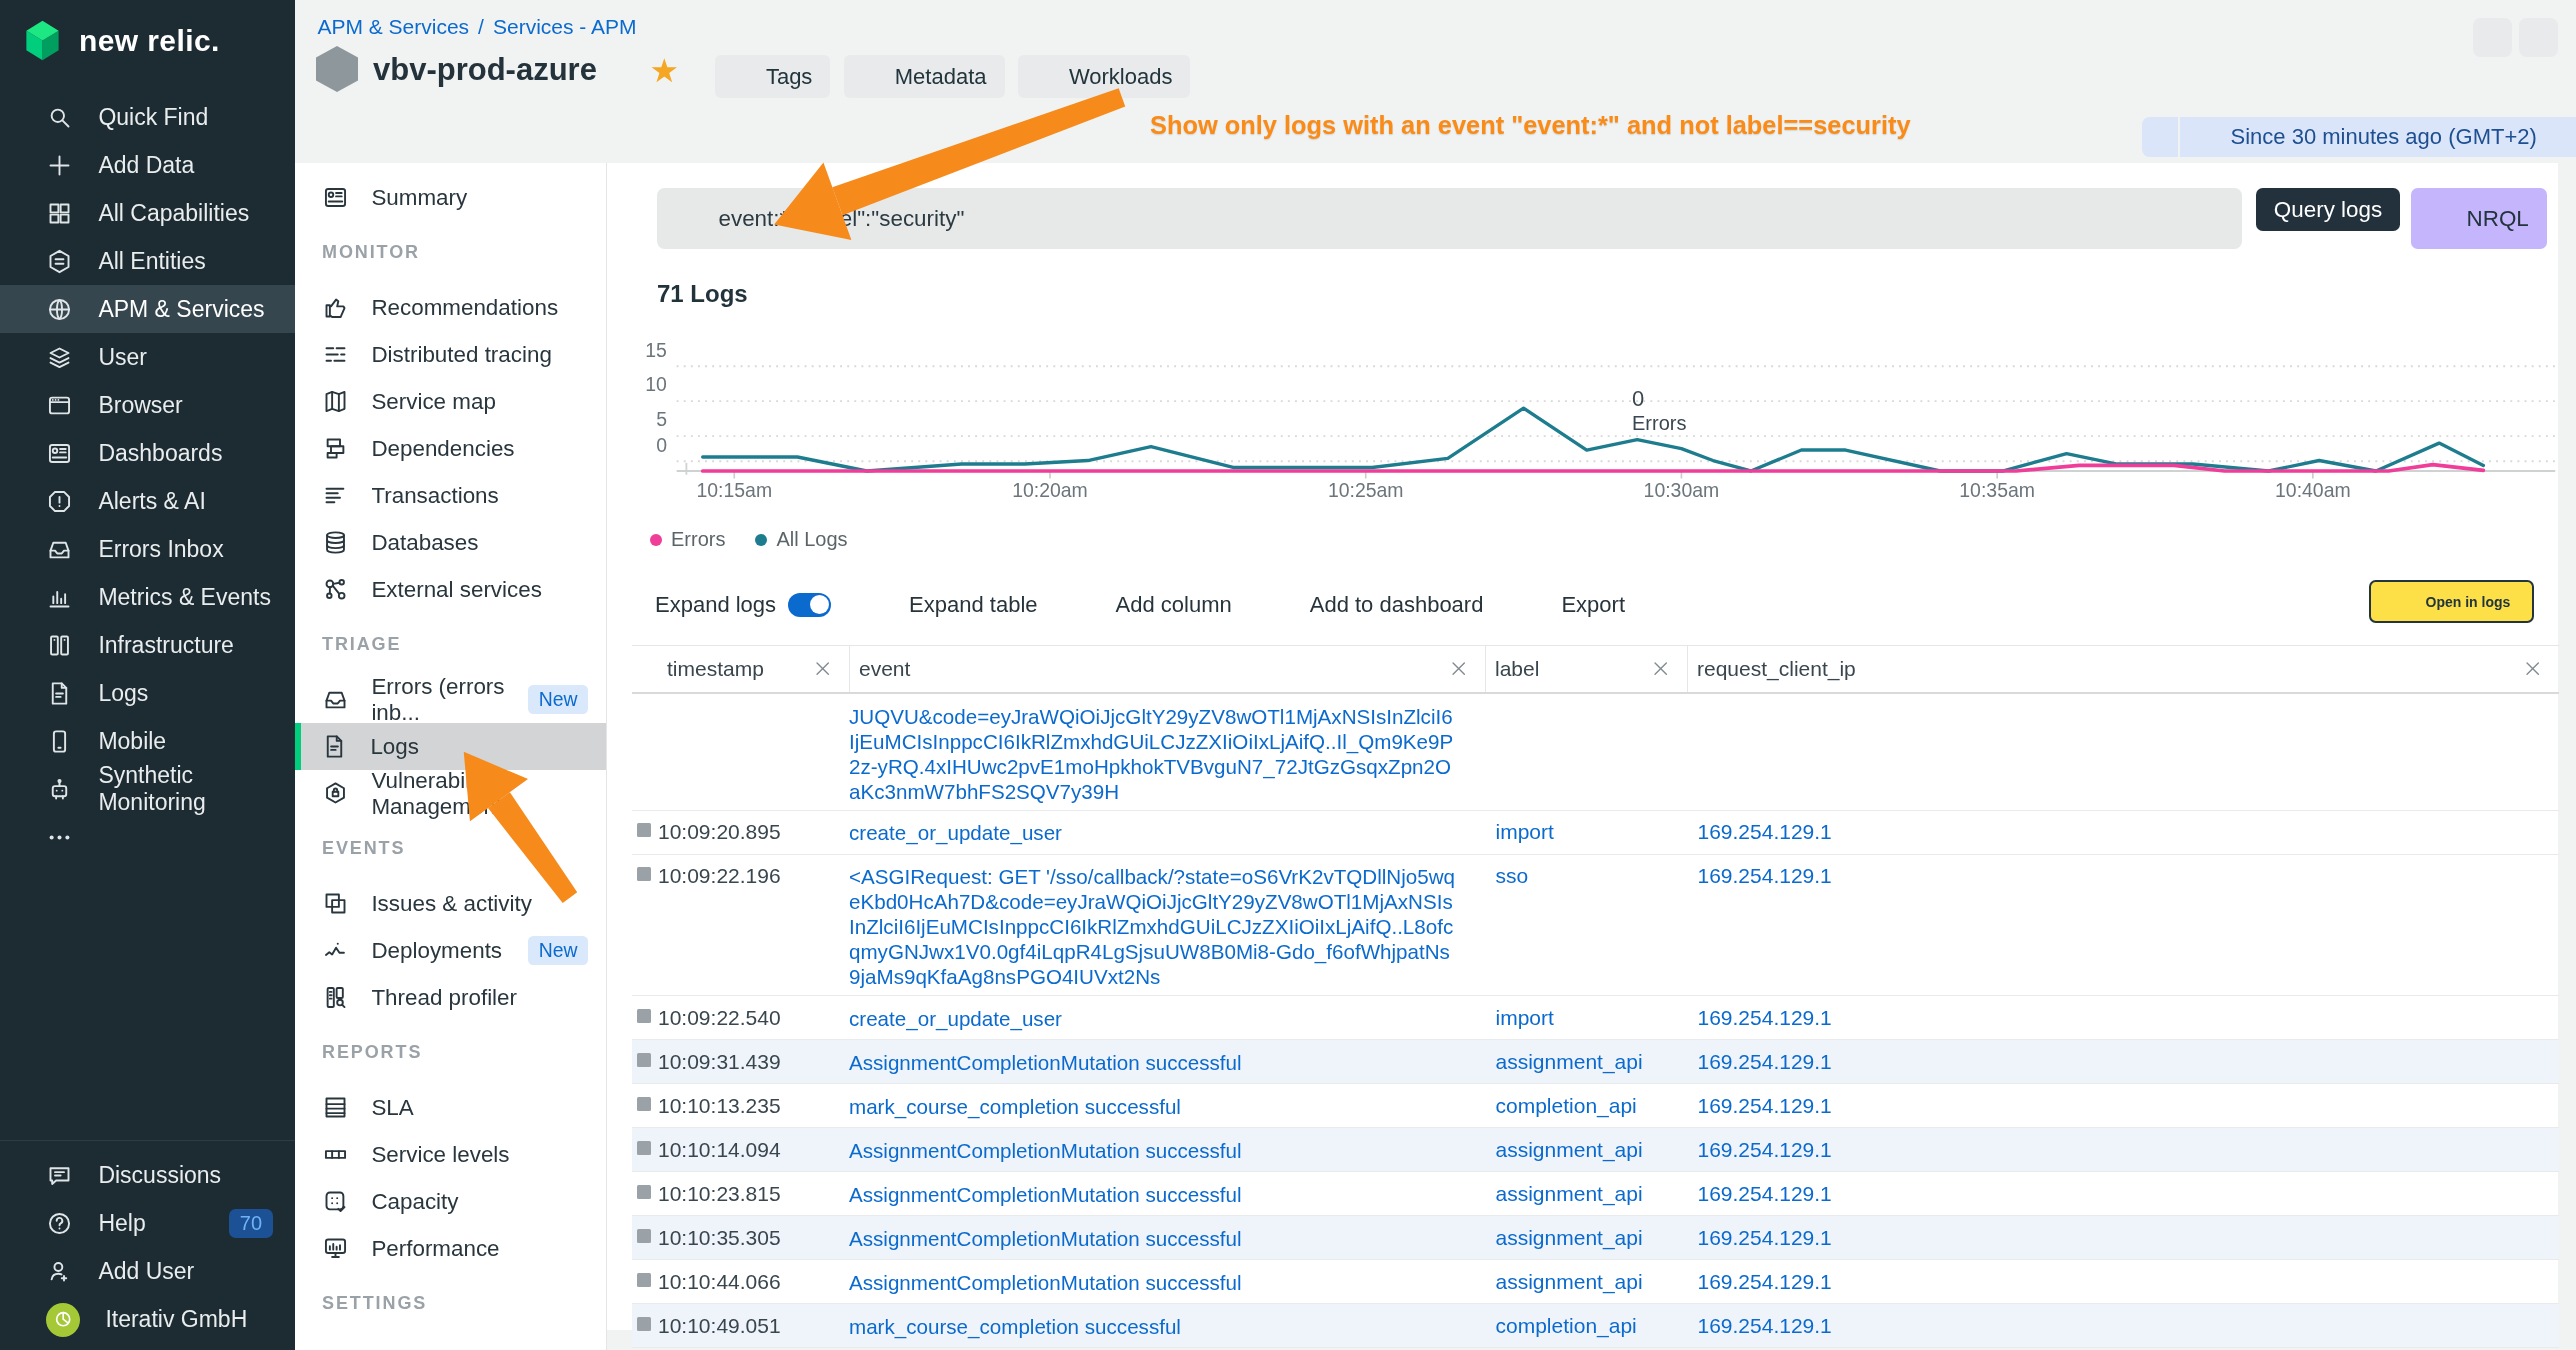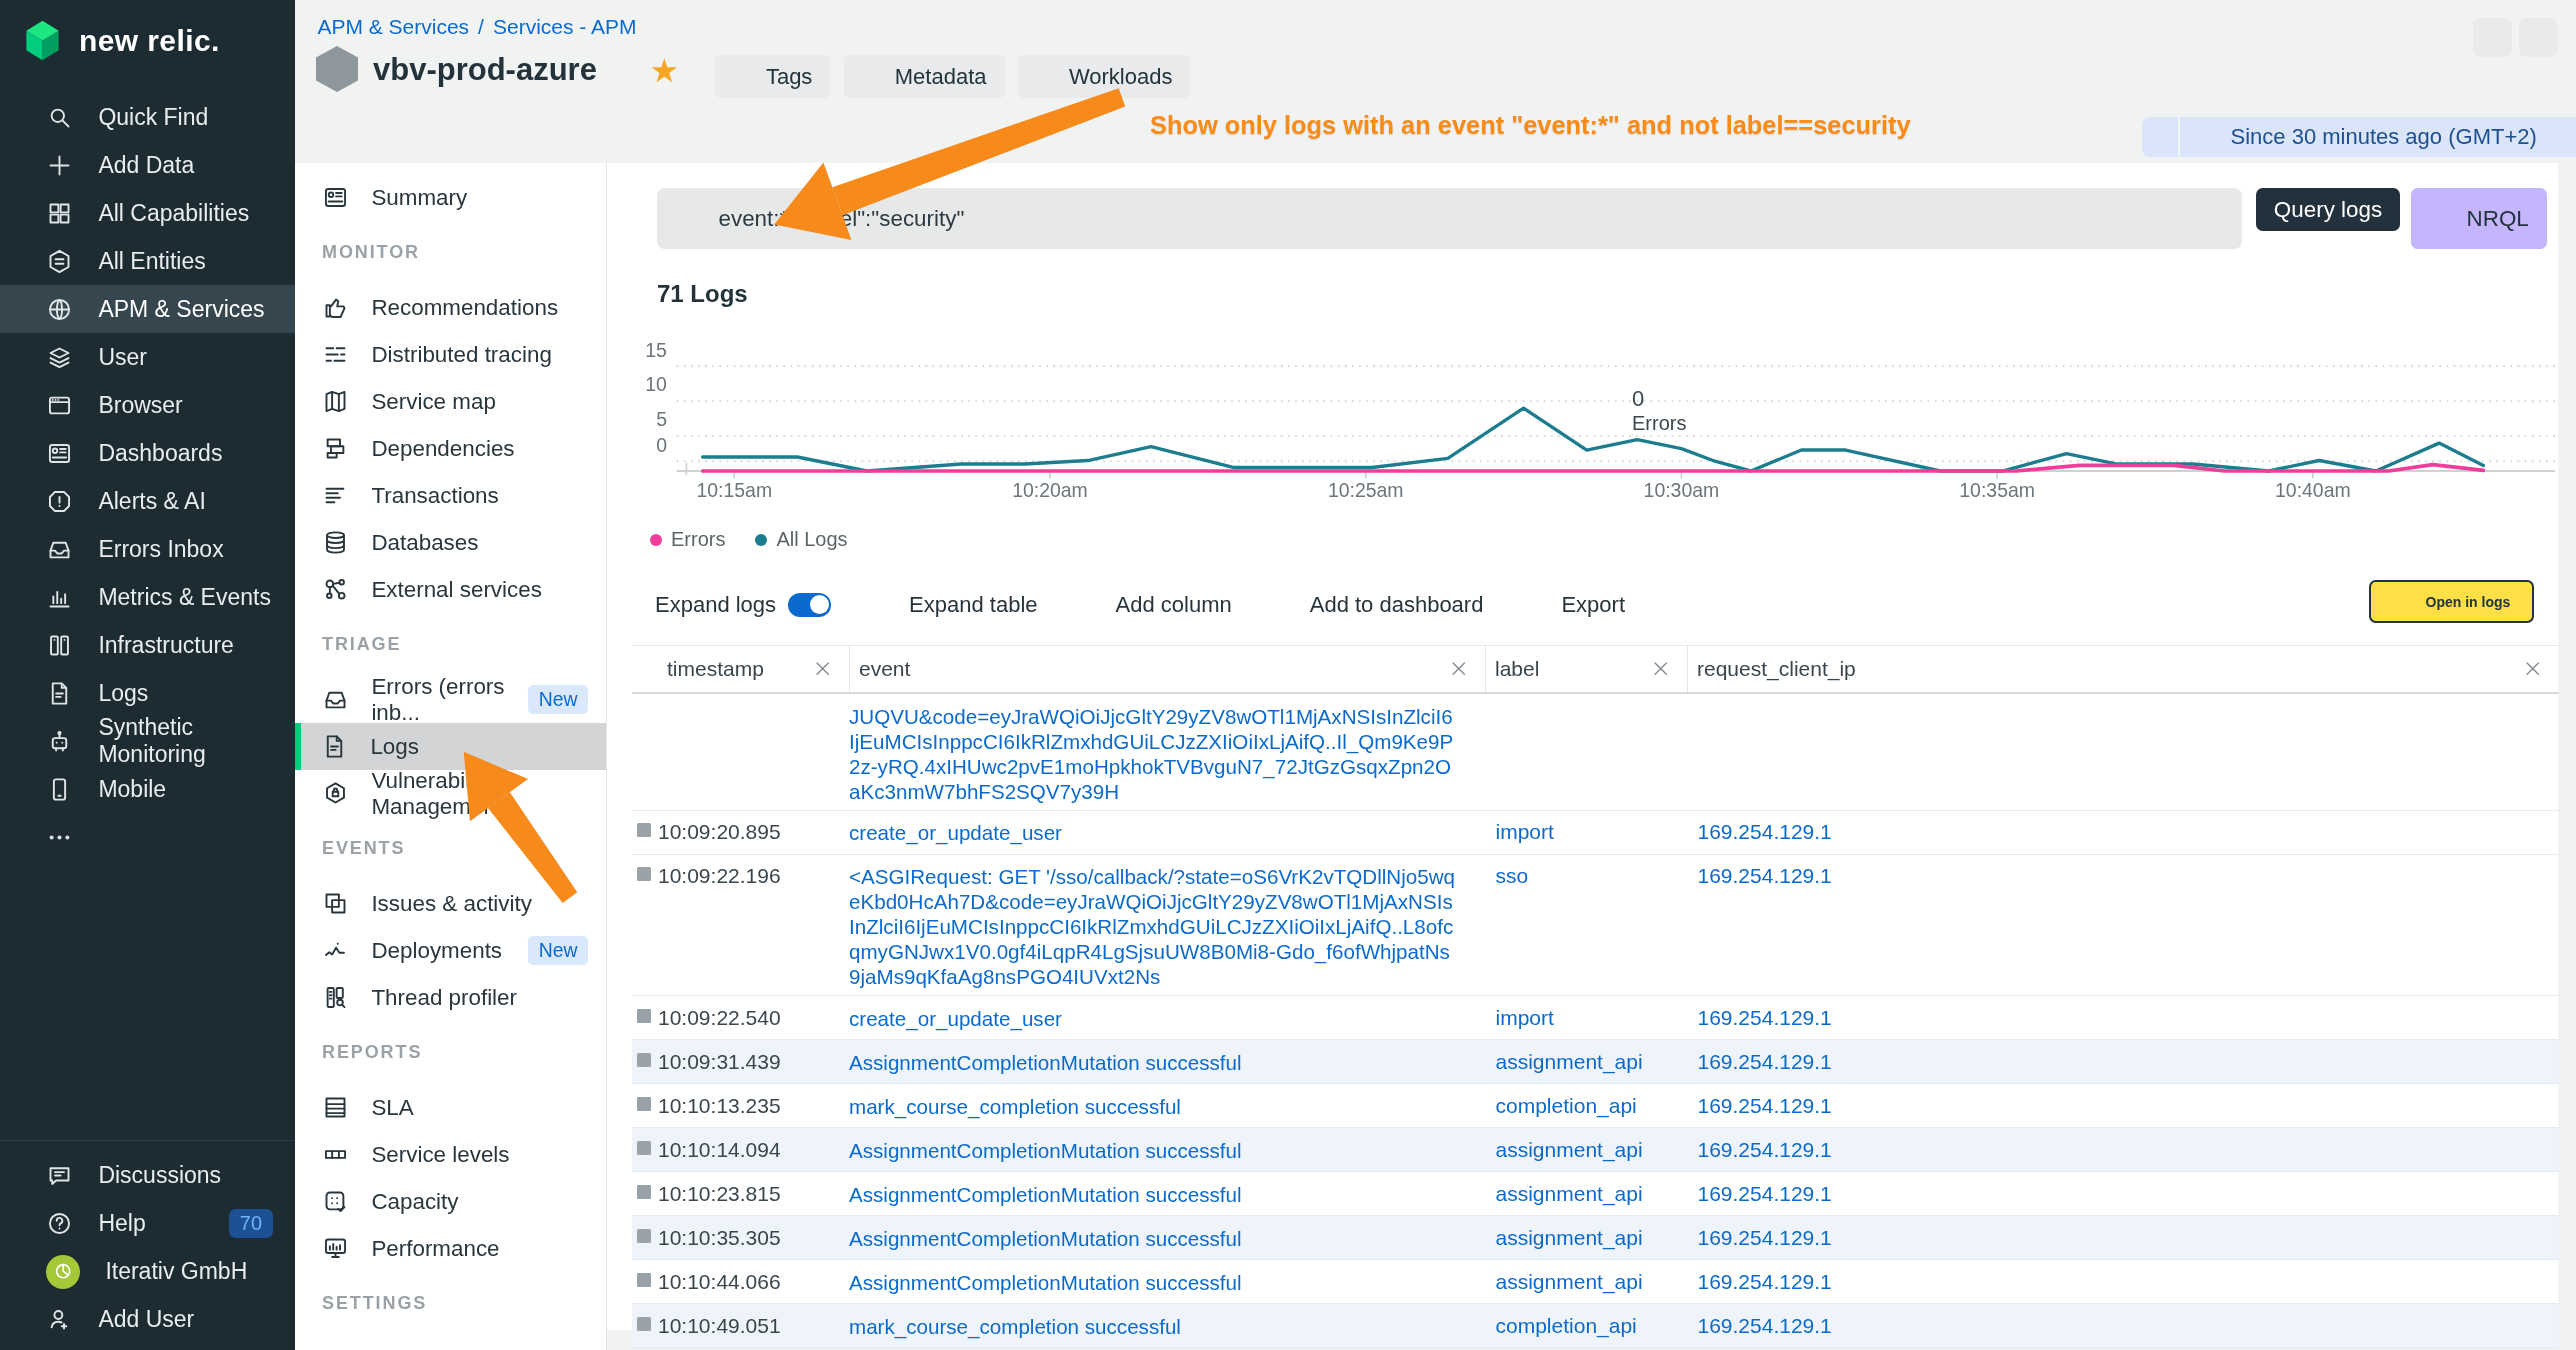--- a/index.html
+++ b/index.html
@@ -243,39 +243,39 @@
           <svg viewBox="0 0 24 24" fill="none" stroke="currentColor" stroke-width="1.7" stroke-linecap="round" stroke-linejoin="round">
             <path d="M6 3h8l4 4v14H6z"></path>
             <path d="M14 3v4h4M9 12h6M9 15h4"></path>
           </svg>
         </span>
         <span>Logs</span>
       </div>
       <div class="gnav-item">
         <span class="ic">
           <svg viewBox="0 0 24 24" fill="none" stroke="currentColor" stroke-width="1.7" stroke-linecap="round" stroke-linejoin="round">
+            <rect x="7" y="3" width="10" height="18" rx="2"></rect>
+            <path d="M11 17.5h2"></path>
+          </svg>
+        </span>
+        <span>Mobile</span>
+      </div>
+      <div class="gnav-item">
+        <span class="ic">
+          <svg viewBox="0 0 24 24" fill="none" stroke="currentColor" stroke-width="1.7" stroke-linecap="round" stroke-linejoin="round">
             <rect x="6" y="9" width="12" height="9" rx="2"></rect>
             <path d="M12 9V6M9 18v2M15 18v2M9.5 13h.01M14.5 13h.01"></path>
             <circle cx="12" cy="4.5" r="1"></circle>
           </svg>
         </span>
         <span>Synthetic Monitoring</span>
       </div>
       <div class="gnav-item">
         <span class="ic">
           <svg viewBox="0 0 24 24" fill="none" stroke="currentColor" stroke-width="1.7" stroke-linecap="round" stroke-linejoin="round">
-            <rect x="7" y="3" width="10" height="18" rx="2"></rect>
-            <path d="M11 17.5h2"></path>
-          </svg>
-        </span>
-        <span>Mobile</span>
-      </div>
-      <div class="gnav-item">
-        <span class="ic">
-          <svg viewBox="0 0 24 24" fill="none" stroke="currentColor" stroke-width="1.7" stroke-linecap="round" stroke-linejoin="round">
             <circle cx="5" cy="12" r="1.8" fill="currentColor" stroke="none"></circle>
             <circle cx="12" cy="12" r="1.8" fill="currentColor" stroke="none"></circle>
             <circle cx="19" cy="12" r="1.8" fill="currentColor" stroke="none"></circle>
           </svg>
         </span>
         <span></span>
       </div>
     </nav>
   <div class="gnav-bottom" id="gnavBottom">
       <div class="gnav-item">
@@ -289,38 +289,38 @@
       </div>
       <div class="gnav-item">
         <span class="ic">
           <svg viewBox="0 0 24 24" fill="none" stroke="currentColor" stroke-width="1.7" stroke-linecap="round" stroke-linejoin="round">
             <circle cx="12" cy="12" r="8.5"></circle>
             <path d="M9.5 9.5a2.5 2.5 0 1 1 3.5 2.3c-.8.4-1 .9-1 1.7M12 16.5h.01"></path>
           </svg>
         </span>
         <span>Help</span>
         <span class="help-badge">70</span>
+      </div>
+      <div class="gnav-item">
+        <span class="ic">
+          <svg viewBox="0 0 24 24" fill="none" stroke="currentColor" stroke-width="1.7" stroke-linecap="round" stroke-linejoin="round">
+            <circle cx="11" cy="8" r="3.5"></circle>
+            <path d="M5 19c.5-3.5 3-5 6-5 1 0 2 .2 2.8.6M16 16v4M14 18h4"></path>
+          </svg>
+        </span>
+        <span>Add User</span>
       </div>
       <div class="gnav-item">
         <span class="avatar">
           <svg viewBox="0 0 24 24" fill="none" stroke="#ffffff" stroke-width="1.8" stroke-linecap="round">
             <circle cx="12" cy="12" r="7"></circle>
             <path d="M12 12V5M12 12l5 4"></path>
           </svg>
         </span>
         <span>Iterativ GmbH</span>
-      </div>
-      <div class="gnav-item">
-        <span class="ic">
-          <svg viewBox="0 0 24 24" fill="none" stroke="currentColor" stroke-width="1.7" stroke-linecap="round" stroke-linejoin="round">
-            <circle cx="11" cy="8" r="3.5"></circle>
-            <path d="M5 19c.5-3.5 3-5 6-5 1 0 2 .2 2.8.6M16 16v4M14 18h4"></path>
-          </svg>
-        </span>
-        <span>Add User</span>
       </div>
     </div>
 </aside>
 
 <header class="header">
   <div class="breadcrumb">
     <span>APM &amp; Services</span>
     <span>/</span>
     <span>Services - APM</span>
   </div>

